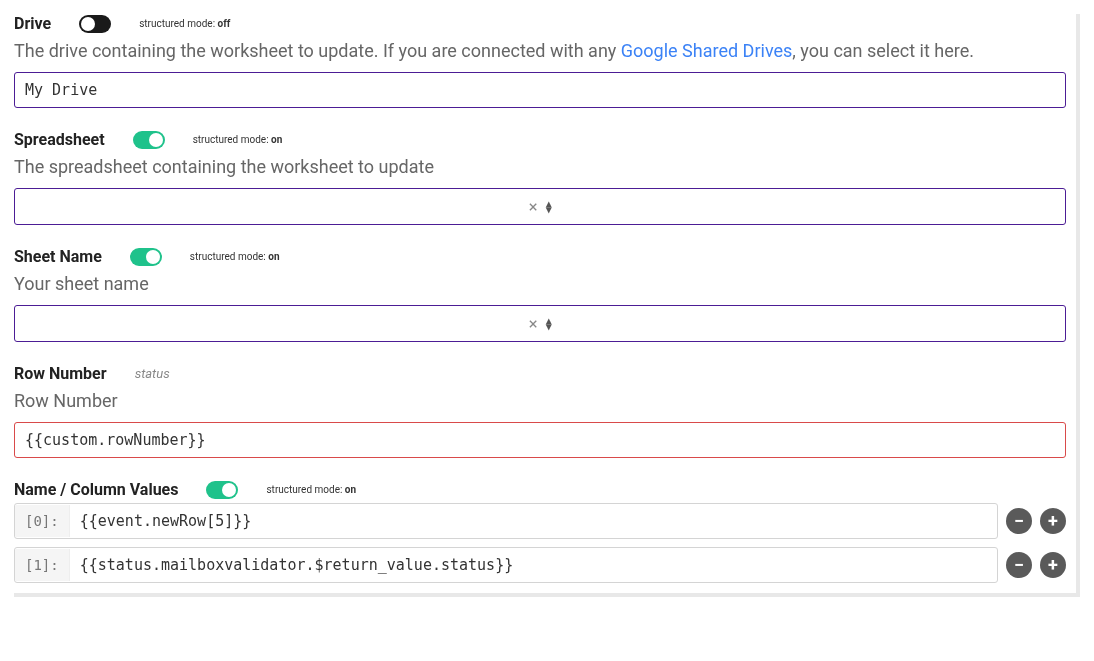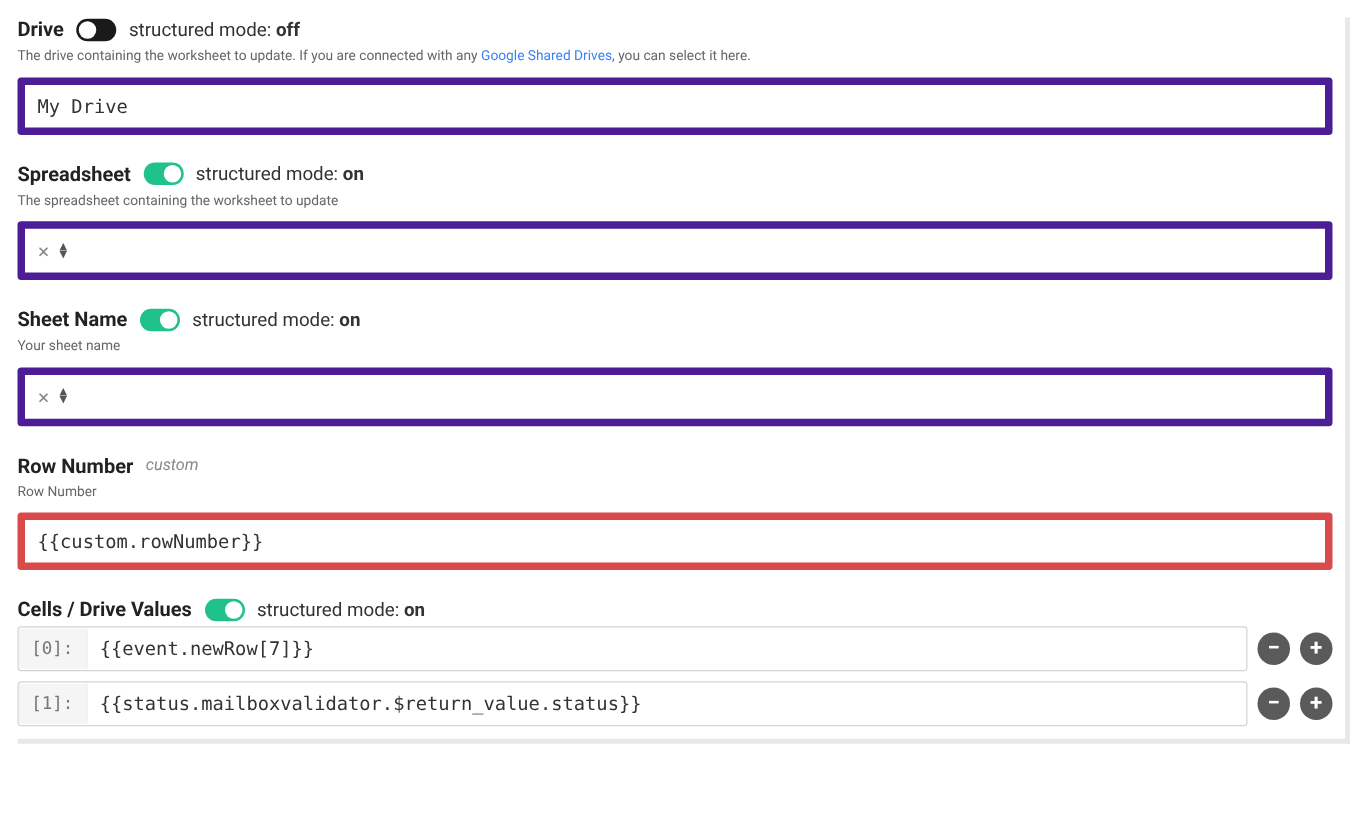--- a/index.html
+++ b/index.html
@@ -9,21 +9,21 @@
       padding: 14px;
       color: #333;
       width: 1094px;
     }
     .field-section {
       margin-bottom: 22px;
     }
     .field-header {
       display: flex;
       align-items: center;
-      gap: 10px;
+      gap: 28px;
       margin-bottom: 4px;
       text-align: right;
     }
     .field-label {
       font-weight: 700;
       font-size: 16px;
       color: #222;
     }
     .type-tag {
       font-style: italic;
@@ -49,48 +49,48 @@
       position: absolute;
       width: 14px;
       height: 14px;
       border-radius: 50%;
       background: #fff;
       top: 2px;
     }
     .toggle.off .toggle-knob { left: 2px; }
     .toggle.on .toggle-knob { right: 2px; }
     .mode-text {
-      font-size: 15px;
+      font-size: 10px;
       color: #333;
     }
     .mode-text .mode-state {
       font-weight: 700;
     }
     .field-desc {
-      font-size: 11px;
+      font-size: 18px;
       color: #666;
       margin-bottom: 8px;
       line-height: 1.5;
     }
     .field-desc a {
       color: #3b82f6;
       text-decoration: none;
     }
     .input-box {
       width: 100%;
-      border: 6px solid #4c1d95;
+      border: 1px solid #4c1d95;
       border-radius: 3px;
       padding: 8px 10px;
       font-family: "Consolas", "Monaco", monospace;
       font-size: 15px;
       color: #333;
       background: #fff;
       display: flex;
       align-items: center;
-      justify-content: flex-start;
+      justify-content: center;
     }
     .input-box.error {
       border-color: #d94a4a;
     }
     .input-value {
       flex: 1;
       font-family: "Consolas", "Monaco", monospace;
     }
     .input-box-sans .input-value {
       font-family: -apple-system, BlinkMacSystemFont, "Segoe UI", Roboto, sans-serif;
@@ -230,43 +230,43 @@
             <span>▲</span>
             <span>▼</span>
           </span>
       </span>
     </div>
   </div>
 
   <div class="field-section">
     <div class="field-header">
       <span class="field-label">Row Number</span>
-      <span class="type-tag">custom</span>
+      <span class="type-tag">status</span>
     </div>
     <div class="field-desc">Row Number</div>
     <div class="input-box error">
       <span class="input-value">{{custom.rowNumber}}</span>
     </div>
   </div>
 
   <div class="field-section" style="margin-bottom:4px;">
     <div class="field-header">
-      <span class="field-label">Cells / Drive Values</span>
+      <span class="field-label">Name / Column Values</span>
       <span class="toggle on">
           <span class="toggle-knob"></span>
         </span>
       <span class="mode-text">
         <span>structured mode:</span> <span class="mode-state">on</span>
       </span>
     </div>
 
     <div class="cell-row">
       <div class="cell-input">
         <span class="cell-index">[0]:</span>
-        <span class="cell-value">{{event.newRow[7]}}</span>
+        <span class="cell-value">{{event.newRow[5]}}</span>
       </div>
       <span class="circle-btn minus"></span>
       <span class="circle-btn plus"></span>
     </div>
 
     <div class="cell-row" style="margin-bottom:0;">
       <div class="cell-input">
         <span class="cell-index">[1]:</span>
         <span class="cell-value">{{status.mailboxvalidator.$return_value.status}}</span>
       </div>

